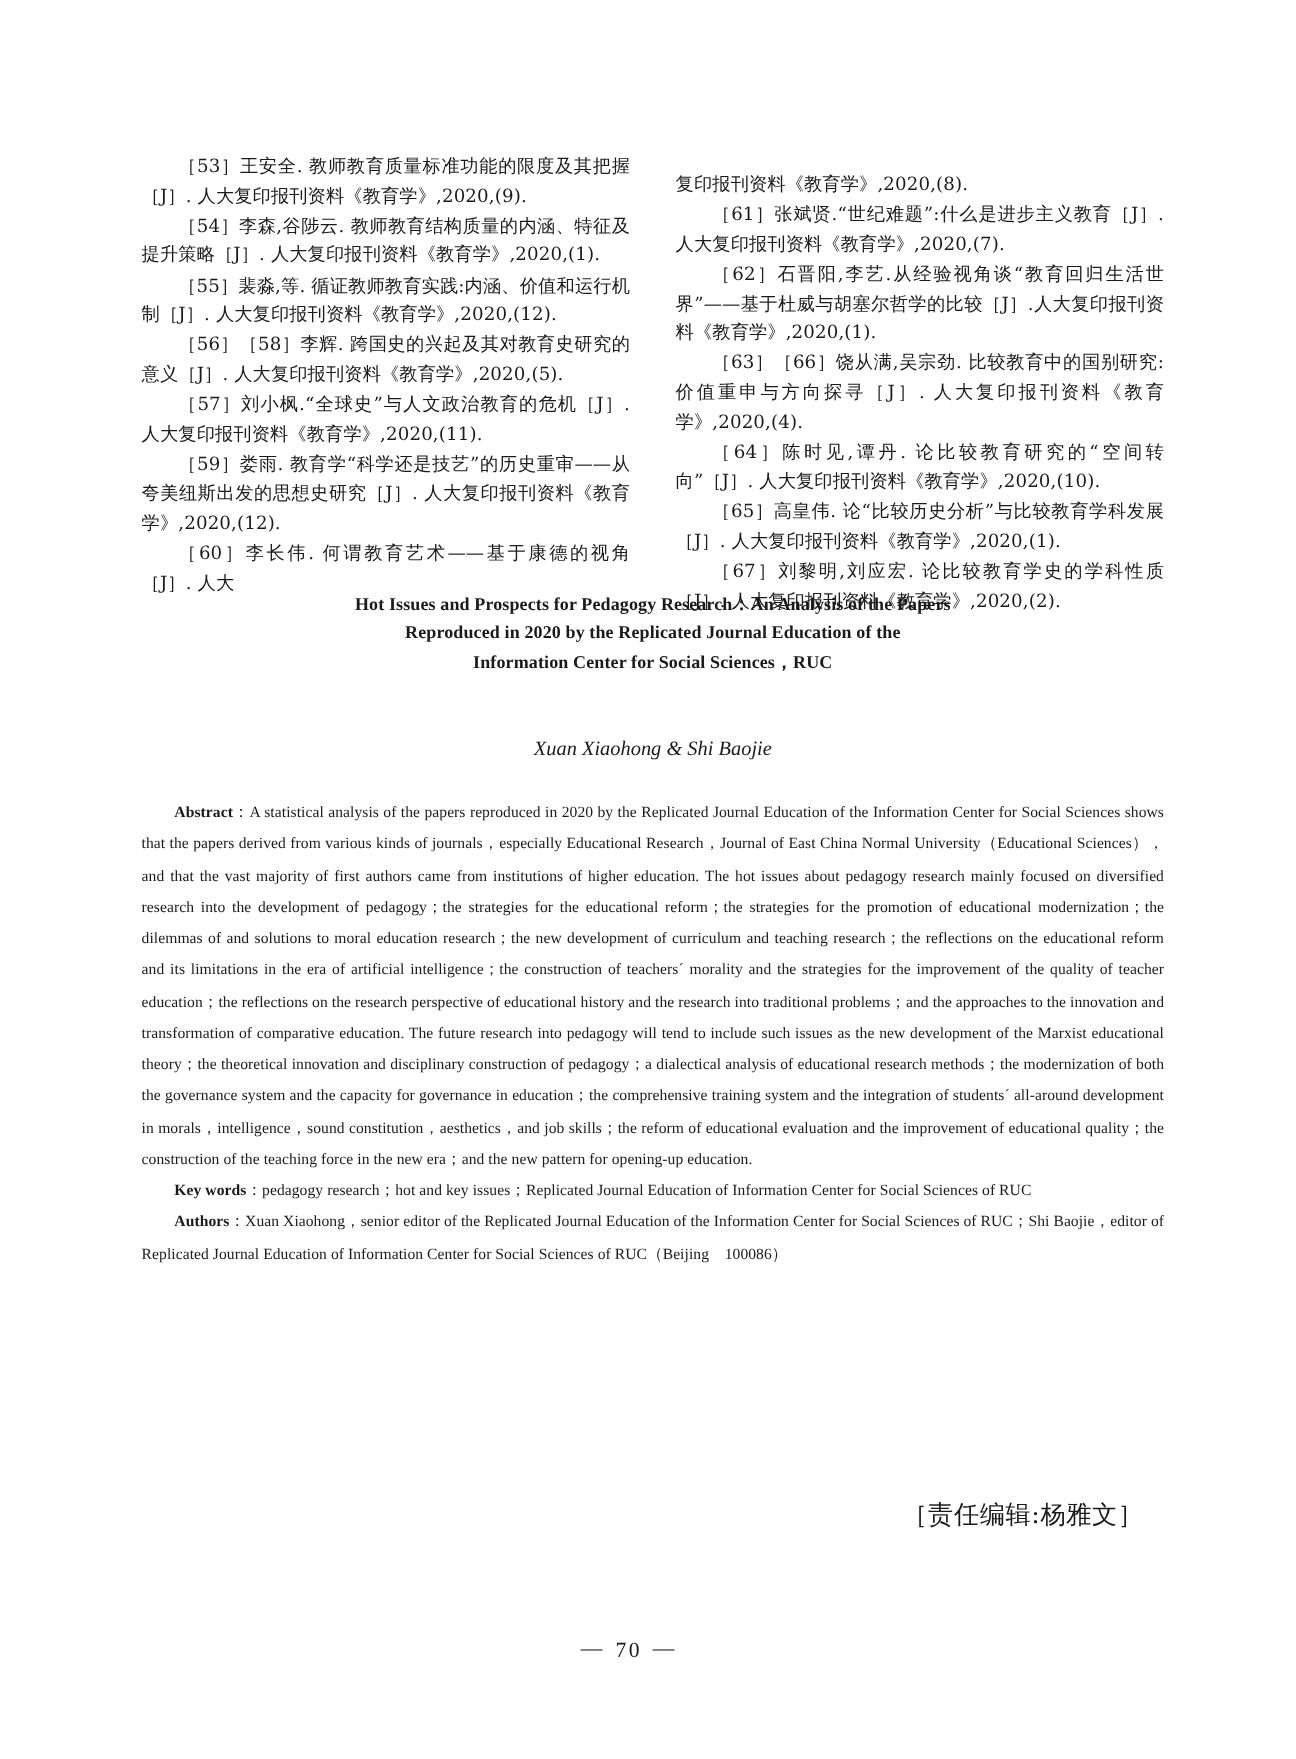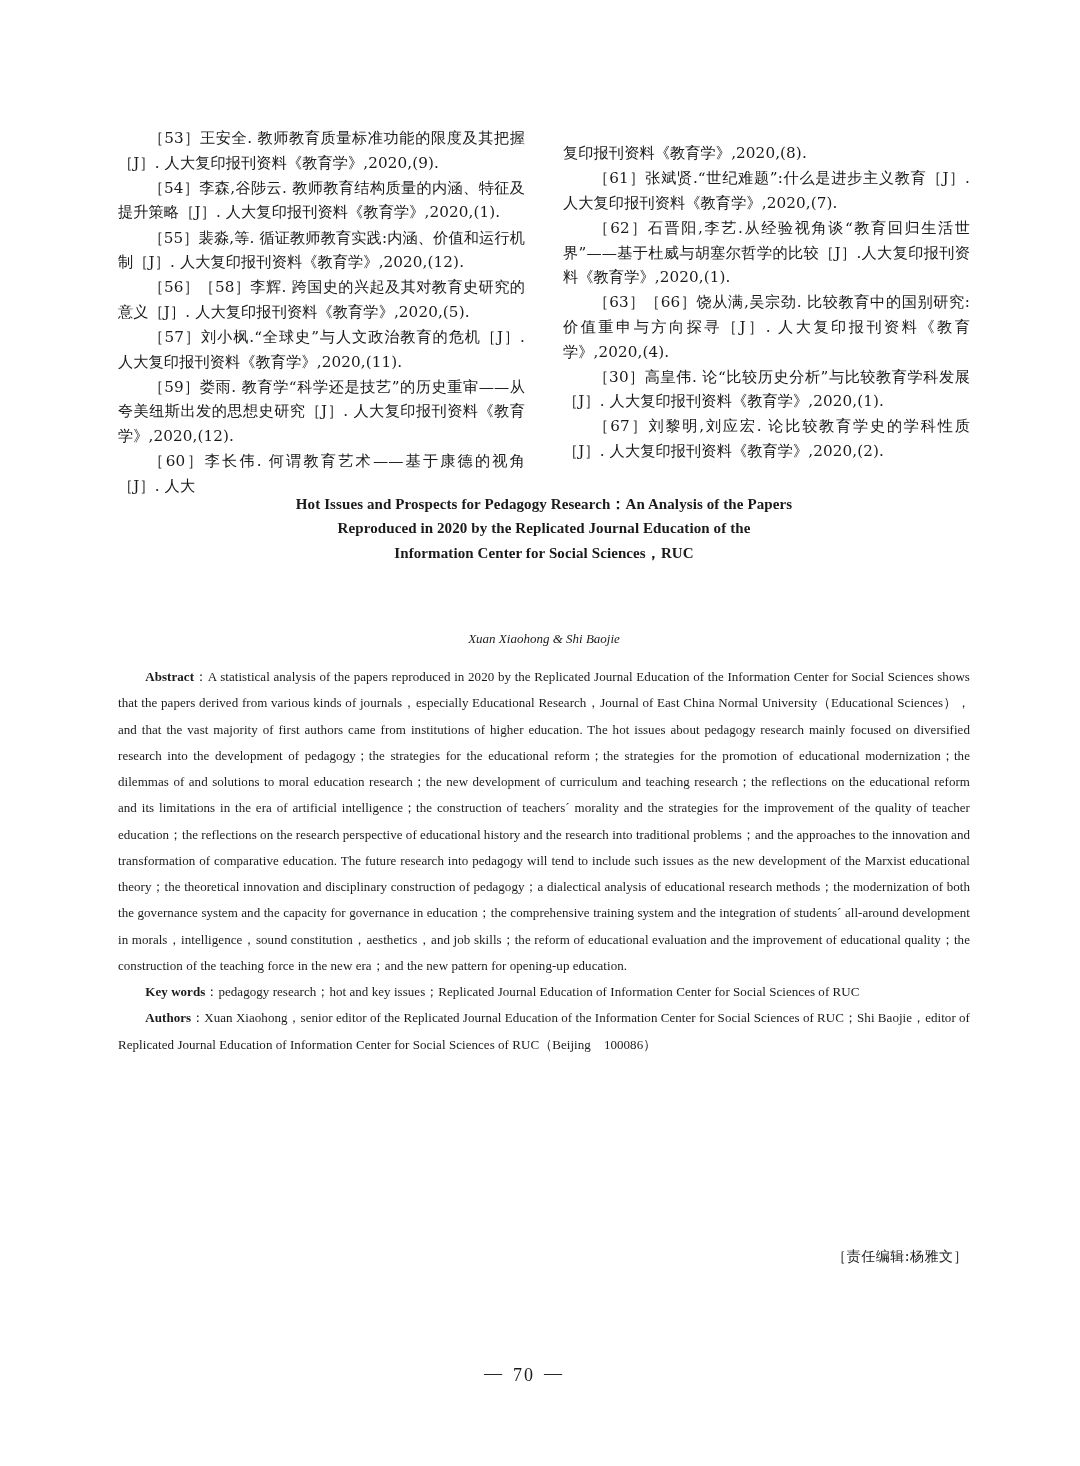--- a/index.html
+++ b/index.html
@@ -68,24 +68,23 @@
   }
   .en-title .tline { display: block; }
 
   
   .byline {
     position: absolute;
     left: 118px;
     top: 614px;
     width: 852px;
     text-align: center;
-    font-size: 13px;
+    font-size: 17px;
     font-style: italic;
     font-family: "Liberation Serif", "DejaVu Serif", serif;
-    margin-top: 17px;
   }
 
   
   .abstract-block {
     position: absolute;
     left: 118px;
     top: 664px;
     width: 852px;
   }
   .para {
@@ -101,23 +100,23 @@
   .para.hang {
     text-indent: 2.1em;
   }
   .lbl {
     font-weight: bold;
   }
 
   
   .editor-credit {
     position: absolute;
-    right: 112px;
+    right: 127px;
     top: 1248px;
-    font-size: 14px;
+    font-size: 21px;
     font-family: "DejaVu Serif", "Liberation Serif", serif;
     letter-spacing: 0.5px;
   }
 
   
   .page-number {
     position: absolute;
     left: 0;
     top: 1365px;
     width: 1048px;
@@ -148,21 +147,22 @@
       <p class="ref-item">［57］刘小枫.“全球史”与人文政治教育的危机［J］. 人大复印报刊资料《教育学》,2020,(11).</p>
       <p class="ref-item">［59］娄雨. 教育学“科学还是技艺”的历史重审——从夸美纽斯出发的思想史研究［J］. 人大复印报刊资料《教育学》,2020,(12).</p>
       <p class="ref-item">［60］李长伟. 何谓教育艺术——基于康德的视角［J］. 人大</p>
     </div>
 
     <div class="refs-col">
       <p class="ref-item cont">复印报刊资料《教育学》,2020,(8).</p>
       <p class="ref-item">［61］张斌贤.“世纪难题”:什么是进步主义教育［J］.人大复印报刊资料《教育学》,2020,(7).</p>
       <p class="ref-item">［62］石晋阳,李艺.从经验视角谈“教育回归生活世界”——基于杜威与胡塞尔哲学的比较［J］.人大复印报刊资料《教育学》,2020,(1).</p>
       <p class="ref-item">［63］［66］饶从满,吴宗劲. 比较教育中的国别研究:价值重申与方向探寻［J］. 人大复印报刊资料《教育学》,2020,(4).</p>
-      <p class="ref-item">［30］高皇伟. 论“比较历史分析”与比较教育学科发展［J］. 人大复印报刊资料《教育学》,2020,(1).</p>
+      <p class="ref-item">［64］陈时见,谭丹. 论比较教育研究的“空间转向”［J］. 人大复印报刊资料《教育学》,2020,(10).</p>
+      <p class="ref-item">［65］高皇伟. 论“比较历史分析”与比较教育学科发展［J］. 人大复印报刊资料《教育学》,2020,(1).</p>
       <p class="ref-item">［67］刘黎明,刘应宏. 论比较教育学史的学科性质［J］. 人大复印报刊资料《教育学》,2020,(2).</p>
     </div>
   </div>
 
   <div class="en-title">
     <span class="tline">Hot Issues and Prospects for Pedagogy Research：An Analysis of the Papers</span>
     <span class="tline">Reproduced in 2020 by the Replicated Journal Education of the</span>
     <span class="tline">Information Center for Social Sciences，RUC</span>
   </div>
 

